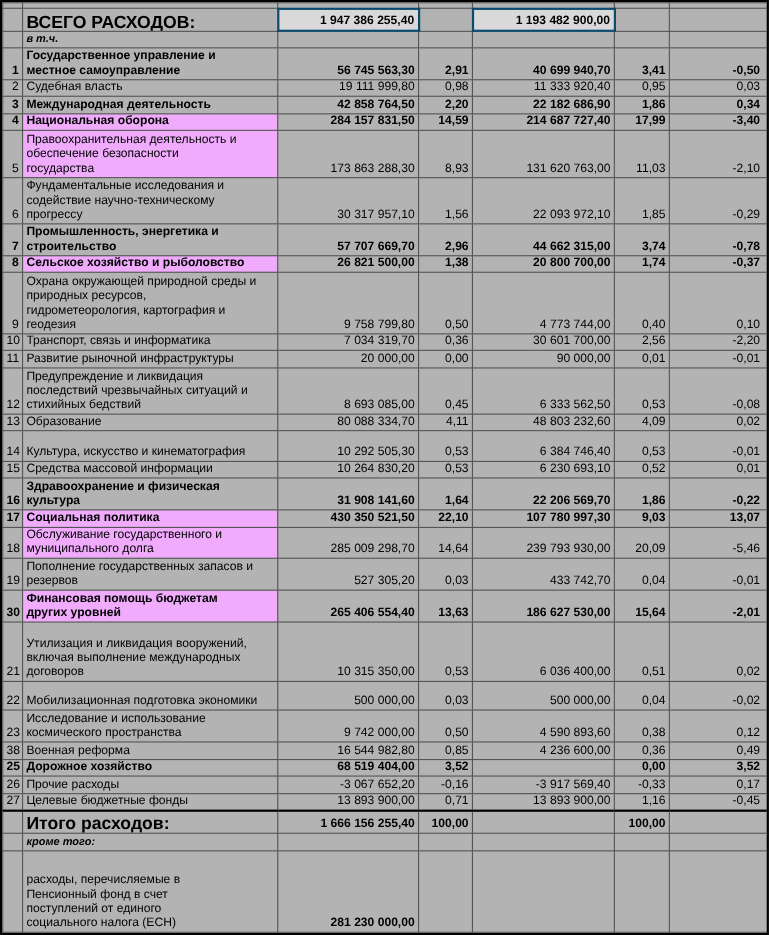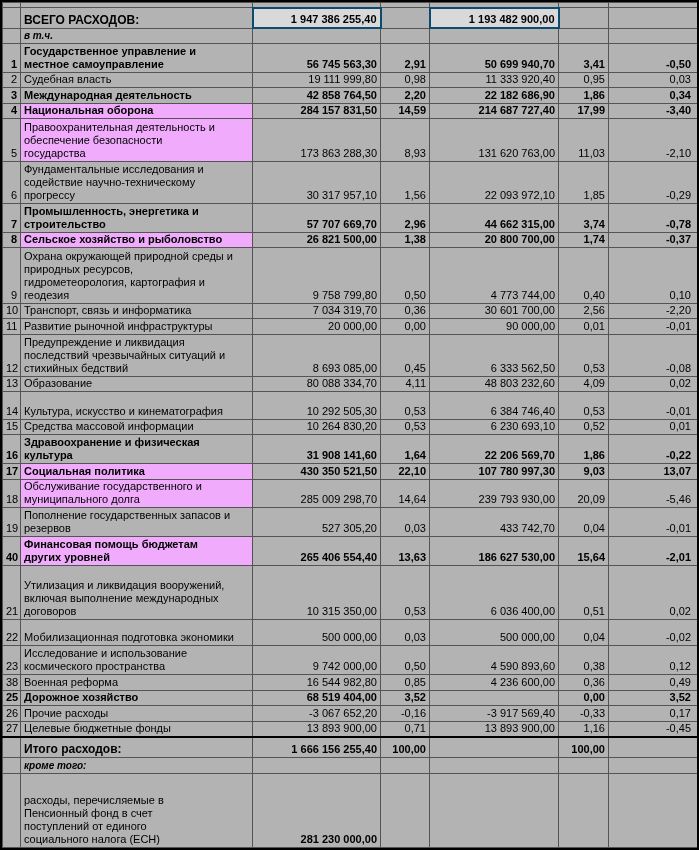--- a/index.html
+++ b/index.html
@@ -31,21 +31,21 @@
   }
   td.num{text-align:right}
   td.name{white-space:pre-line}
   td.val{text-align:right;white-space:nowrap}
   td.diffcol{padding-right:10px}
   td.hl{background:#f0abfc}
   tr.bi td.name{font-weight:bold;}
   tr.bi td.val,tr.bi td.num{font-weight:bold}
   tr.b td{font-weight:bold}
   tr.hdr td{font-weight:bold}
-  tr.hdr td.name{font-size:12px}
+  tr.hdr td.name{font-size:16px}
   tr.hdr td.hlv{background:#d9d9d9;border:2px solid #0c4a6e}
   tr[data-name="total-row"] td{border-top:2px solid #000}
   tr[data-name="pension-row"] td.val{font-weight:bold}
   tr[data-name="subnote-row"] td.name,
   tr[data-name="besides-row"] td.name{font-weight:bold;font-style:italic;font-size:10px}
 </style>
 </head>
 <body>
 
 <div class="sheet" data-name="spreadsheet">
@@ -86,21 +86,21 @@
           <td class="val" data-name="amount2-cell"></td>
           <td class="val" data-name="percent2-cell"></td>
           <td class="val diffcol" data-name="diff-cell"></td>
         </tr>
         <tr class="bi" data-name="expense-row-1" style="height: 26px;">
           <td class="num" data-name="row-number-cell">1</td>
           <td class="name" data-name="category-cell">Государственное управление и
 местное самоуправление</td>
           <td class="val" data-name="amount1-cell">56 745 563,30</td>
           <td class="val" data-name="percent1-cell">2,91</td>
-          <td class="val" data-name="amount2-cell">50 699 940,70</td>
+          <td class="val" data-name="amount2-cell">40 699 940,70</td>
           <td class="val" data-name="percent2-cell">3,41</td>
           <td class="val diffcol" data-name="diff-cell">-0,50</td>
         </tr>
         <tr class="n" data-name="expense-row-2" style="height: 13px;">
           <td class="num" data-name="row-number-cell">2</td>
           <td class="name" data-name="category-cell">Судебная власть</td>
           <td class="val" data-name="amount1-cell">19 111 999,80</td>
           <td class="val" data-name="percent1-cell">0,98</td>
           <td class="val" data-name="amount2-cell">11 333 920,40</td>
           <td class="val" data-name="percent2-cell">0,95</td>
@@ -266,21 +266,21 @@
           <td class="num" data-name="row-number-cell">19</td>
           <td class="name" data-name="category-cell">Пополнение государственных запасов и
 резервов</td>
           <td class="val" data-name="amount1-cell">527 305,20</td>
           <td class="val" data-name="percent1-cell">0,03</td>
           <td class="val" data-name="amount2-cell">433 742,70</td>
           <td class="val" data-name="percent2-cell">0,04</td>
           <td class="val diffcol" data-name="diff-cell">-0,01</td>
         </tr>
         <tr class="b" data-name="expense-row-20" style="height: 26px;">
-          <td class="num" data-name="row-number-cell">40</td>
+          <td class="num" data-name="row-number-cell">30</td>
           <td class="name hl" data-name="category-cell">Финансовая помощь бюджетам
 других уровней</td>
           <td class="val" data-name="amount1-cell">265 406 554,40</td>
           <td class="val" data-name="percent1-cell">13,63</td>
           <td class="val" data-name="amount2-cell">186 627 530,00</td>
           <td class="val" data-name="percent2-cell">15,64</td>
           <td class="val diffcol" data-name="diff-cell">-2,01</td>
         </tr>
         <tr class="n" data-name="expense-row-21" style="height: 52px;">
           <td class="num" data-name="row-number-cell">21</td>

